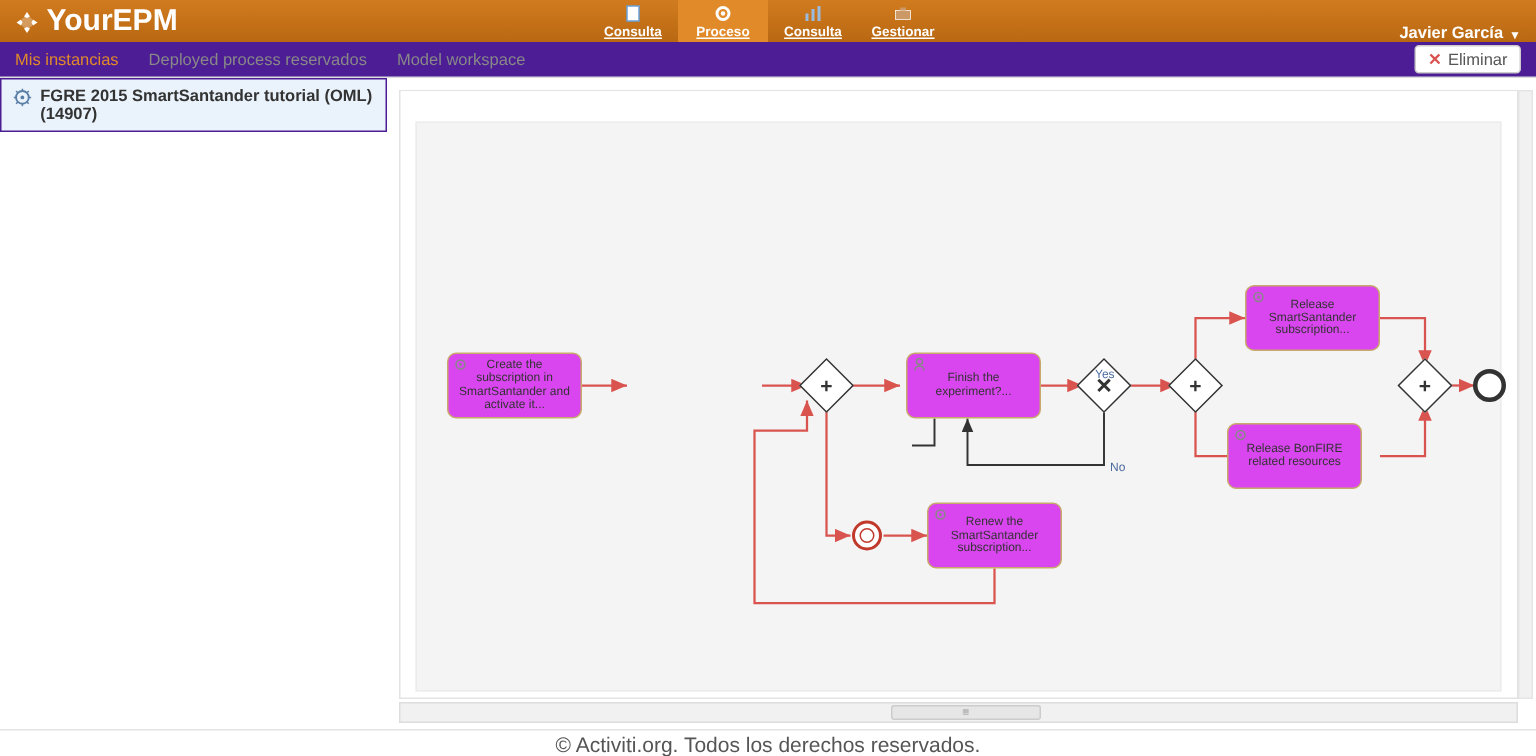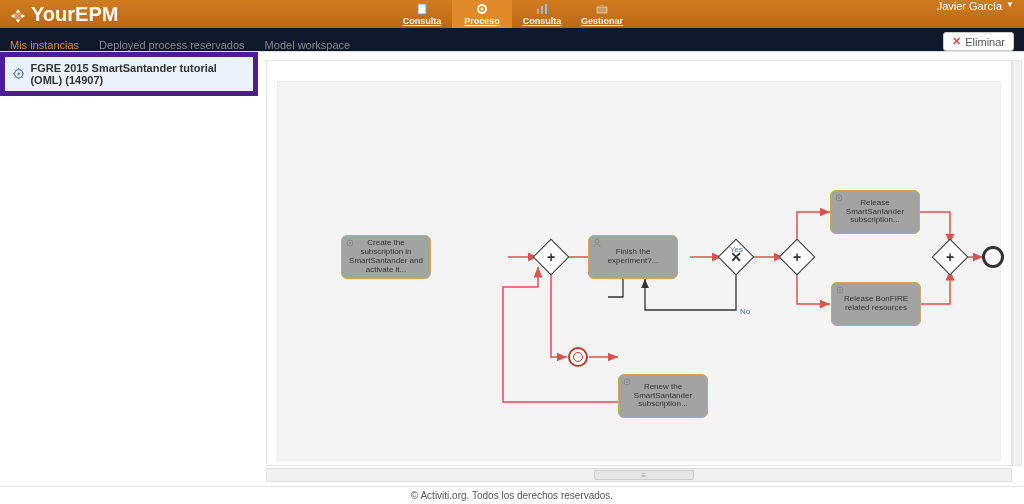--- a/index.html
+++ b/index.html
@@ -6,56 +6,56 @@
   html, body { width: 1024px; height: 504px; font-family: Arial, Helvetica, sans-serif; font-size: 11px; color: #333; overflow: hidden; background: #fff; }
   
   .header { height: 28px; background: linear-gradient(#d17b1f,#b96812); display: flex; align-items: stretch; color: #fff; position: relative; }
   .brand { display: flex; align-items: center; padding: 0 10px; font-size: 20px; font-weight: bold; }
   .brand-icon { width: 16px; height: 16px; margin-right: 5px; display:inline-block; }
   .brand-icon svg { width:16px; height:16px; }
   .topnav { position: absolute; left: 50%; transform: translateX(-50%); display: flex; height: 100%; font-weight: bold; }
   .topnav-item { width: 60px; display: flex; flex-direction: column; align-items: center; justify-content: center; font-size: 9px; text-decoration: underline; color:#fff; cursor:pointer; }
   .topnav-item.active { background: #e08a2a; }
   .topnav-item .nav-icon { width:14px; height:14px; display:flex; align-items:center; justify-content:center; }
-  .userbox { margin-left:auto; display:flex; align-items:flex-start; padding:0 10px; font-size:11px; cursor:pointer; }
+  .userbox { margin-left:auto; display:flex; align-items:flex-end; padding:0 10px; font-size:11px; cursor:pointer;font-weight:bold; }
   .userbox .caret { margin-left:4px; font-size:8px; }
   
-  .subrow { height: 24px; border-bottom: 1px solid #ddd; display:flex; align-items:flex-end; padding:0 10px; gap:20px; background:#0f172a; }
+  .subrow { height: 24px; border-bottom: 1px solid #ddd; display:flex; align-items:center; padding:0 10px; gap:20px; background:#4c1d95; }
   .subtab { color:#888; cursor:pointer; font-size:11px; }
   .subtab.active { color:#e08a2a; }
   .subrow .spacer { flex:1; }
   .delete-btn { background:#fff; border:1px solid #ccc; border-radius:3px; padding:2px 8px; display:flex; align-items:center; gap:4px; cursor:pointer; color:#555; font-size:11px; }
   .delete-btn .x { color:#d9534f; font-weight:bold; }
   
   .body { display:flex; height: calc(504px - 28px - 24px - 18px); }
   .sidebar { width: 258px; border-right:none; }
-  .instance-item { background:#eaf3fb; border:5px solid #4c1d95; padding:5px 8px; display:flex; align-items:center; gap:6px; cursor:pointer; }
+  .instance-item { background:#eaf3fb; border:1px solid #4c1d95; padding:5px 8px; display:flex; align-items:flex-start; gap:6px; cursor:pointer; }
   .instance-item .gear { width:14px; height:14px; display:inline-flex; align-items:center; justify-content:center; color:#5a7fa6; }
   .canvas-wrap { flex:1; position:relative; overflow:hidden; background:#fff; padding:8px 12px 0 8px; }
   .canvas-frame { position:absolute; left:8px; right:12px; top:8px; bottom:20px; border:1px solid #e3e3e3; background:#fff; overflow:auto; }
   .canvas-inner { background:#f4f4f4; border:1px solid #ececec; margin:20px 10px 10px 10px; height:380px; position:relative; }
   
-  .task { position:absolute; width:90px; height:44px; background:#a3a3a3; border:1px solid #c7a96b; border-radius:6px; font-size:8px; text-align:center; display:flex; align-items:center; justify-content:center; padding:4px 6px; line-height:1.1; }
+  .task { position:absolute; width:90px; height:44px; background:#d946ef; border:1px solid #c7a96b; border-radius:6px; font-size:8px; text-align:center; display:flex; align-items:center; justify-content:center; padding:4px 6px; line-height:1.1; }
   .task .task-deco { position:absolute; top:2px; left:3px; width:12px; height:10px; color:#888; }
   .task .task-deco svg { width:12px;height:10px; }
   .gateway { position:absolute; width:26px; height:26px; transform:rotate(45deg); background:#fff; border:1px solid #333; }
   .gateway .gw-inner { position:absolute; inset:0; transform:rotate(-45deg); display:flex; align-items:center; justify-content:center; font-weight:bold; font-size:14px; }
   .end-event { position:absolute; width:22px; height:22px; border:3px solid #333; border-radius:50%; background:#fff; }
   .timer-event { position:absolute; width:20px; height:20px; border:2px double #c0392b; border-radius:50%; background:#fff; display:flex; align-items:center; justify-content:center; }
   .timer-event::after { content:""; width:8px; height:8px; border:1px solid #c0392b; border-radius:50%; position:absolute; }
   .flow-label { position:absolute; font-size:8px; color:#4a6a9e; }
   svg.flows { position:absolute; left:0; top:0; }
   
   .hscroll { position:absolute; left:8px; right:12px; bottom:4px; height:14px; background:#f1f1f1; border:1px solid #ddd; display:flex; align-items:center; }
   .hscroll .thumb { position:absolute; left:44%; width:100px; height:10px; top:1px; background:#e6e6e6; border:1px solid #ccc; border-radius:2px; }
   .hscroll .thumb .grip { position:absolute; left:50%; top:50%; transform:translate(-50%,-50%); color:#999; font-size:8px; letter-spacing:1px; }
   
   .vscroll { position:absolute; right:2px; top:8px; bottom:20px; width:10px; background:#f1f1f1; border:1px solid #e5e5e5; }
   
-  .footer { height:18px; border-top:1px solid #e3e3e3; text-align:center; font-size:10px; color:#555; line-height:18px; }
+  .footer { height:18px; border-top:1px solid #e3e3e3; text-align:center; font-size:14px; color:#555; line-height:18px; }
 </style>
 </head>
 <body>
 
 <div class="header">
   <div class="brand">
     <span class="brand-icon">
       <svg viewBox="0 0 16 16">
           <circle cx="8" cy="8" r="4" fill="#fff" opacity=".3"></circle>
           <path d="M8 1l2 3-2 1-2-1zM1 8l3-2 1 2-1 2zM15 8l-3 2-1-2 1-2zM8 15l-2-3 2-1 2 1z" fill="#fff"></path>
@@ -171,49 +171,49 @@
 
           <path d="M345 197 L345 215 L330 215" fill="none" stroke="#333" stroke-width="1.3"></path>
 
           <path d="M273 189 L273 275 L289 275" fill="none" stroke="#d9534f" stroke-width="1.5" marker-end="url(#arr)"></path>
 
           <line x1="311" y1="275" x2="340" y2="275" stroke="#d9534f" stroke-width="1.5" marker-end="url(#arr)"></line>
 
           <path d="M385 297 L385 320 L225 320 L225 205 L260 205 L260 185" fill="none" stroke="#d9534f" stroke-width="1.5" marker-end="url(#arr)"></path>
         </svg>
 
-        <div class="task" style="left:20px; top:153px;margin-left:43px;">
+        <div class="task" style="left:20px; top:153px;">
           <span class="task-deco"><svg viewBox="0 0 12 10">
                 <circle cx="5" cy="5" r="3" fill="none" stroke="#888"></circle>
                 <circle cx="5" cy="5" r="1" fill="#888"></circle>
               </svg></span>
           <span>Create the subscription in SmartSantander and activate it...</span>
         </div>
-        <div class="task" style="left:310px; top:153px;">
+        <div class="task" style="left:326px; top:153px;">
           <span class="task-deco"><svg viewBox="0 0 12 10">
                 <circle cx="5" cy="3" r="2" fill="none" stroke="#888"></circle>
                 <path d="M2 9c0-2 1.5-3 3-3s3 1 3 3" fill="none" stroke="#888"></path>
               </svg></span>
           <span>Finish the experiment?...</span>
         </div>
-        <div class="task" style="left:340px; top:253px;margin-top:39px;">
+        <div class="task" style="left:340px; top:253px;">
           <span class="task-deco"><svg viewBox="0 0 12 10">
                 <circle cx="5" cy="5" r="3" fill="none" stroke="#888"></circle>
                 <circle cx="5" cy="5" r="1" fill="#888"></circle>
               </svg></span>
           <span>Renew the SmartSantander subscription...</span>
         </div>
         <div class="task" style="left:552px; top:108px;">
           <span class="task-deco"><svg viewBox="0 0 12 10">
                 <circle cx="5" cy="5" r="3" fill="none" stroke="#888"></circle>
                 <circle cx="5" cy="5" r="1" fill="#888"></circle>
               </svg></span>
           <span>Release SmartSantander subscription...</span>
         </div>
-        <div class="task" style="left:553px; top:200px;">
+        <div class="task" style="left:540px; top:200px;">
           <span class="task-deco"><svg viewBox="0 0 12 10">
                 <circle cx="5" cy="5" r="3" fill="none" stroke="#888"></circle>
                 <circle cx="5" cy="5" r="1" fill="#888"></circle>
               </svg></span>
           <span>Release BonFIRE related resources</span>
         </div>
 
         <div class="gateway" style="left:260px; top:162px;">
             <div class="gw-inner">+</div>
           </div>

